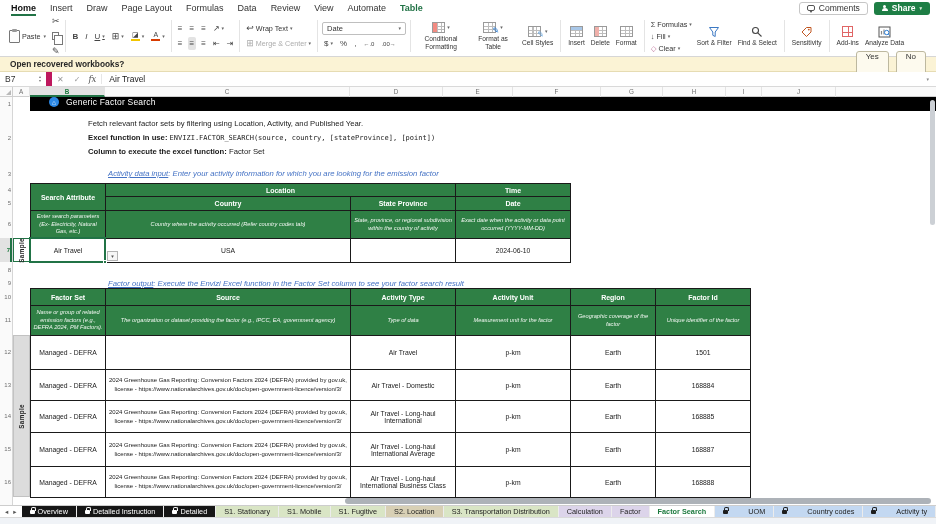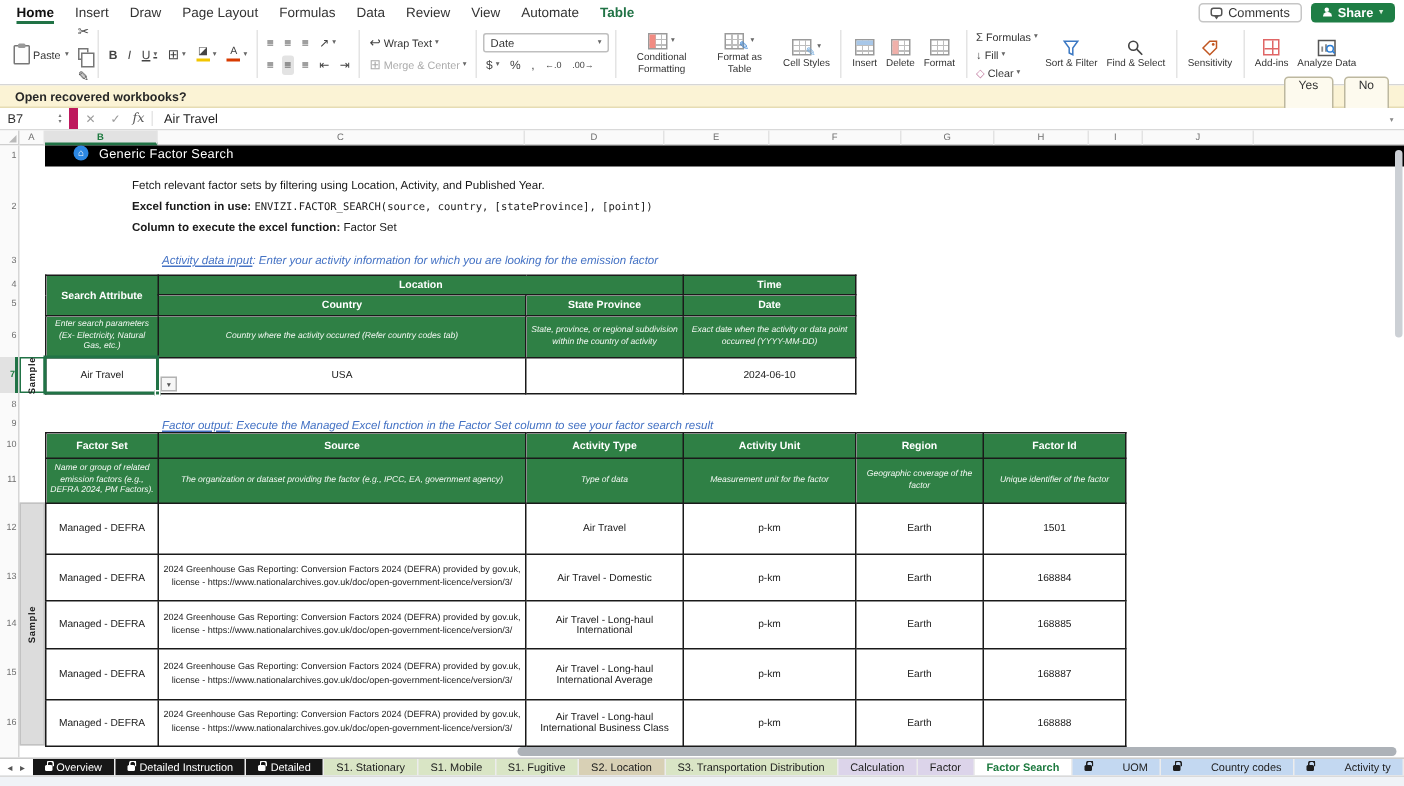--- a/index.html
+++ b/index.html
@@ -547,21 +547,21 @@
 <div class="sample s1">
     <span class="vtext">Sample</span>
   </div>
 <div class="selbox"></div>
 <div class="handle"></div>
 <div class="dvbtn">
     <span>▼</span>
   </div>
 
 <div class="slink" style="top:279px;">
-  <span class="lnk">Factor output</span><span>: Execute the Managed Excel function in the Factor Set column to see your factor search result</span>
+  <span class="lnk">Factor output</span><span>: Execute the Envizi Excel function in the Factor Set column to see your factor search result</span>
 </div>
 
 <table class="xl" id="factor-table">
   <colgroup>
       <col style="width:75px">
       <col style="width:245px">
       <col style="width:105px">
       <col style="width:115px">
       <col style="width:85px">
       <col style="width:95px">

